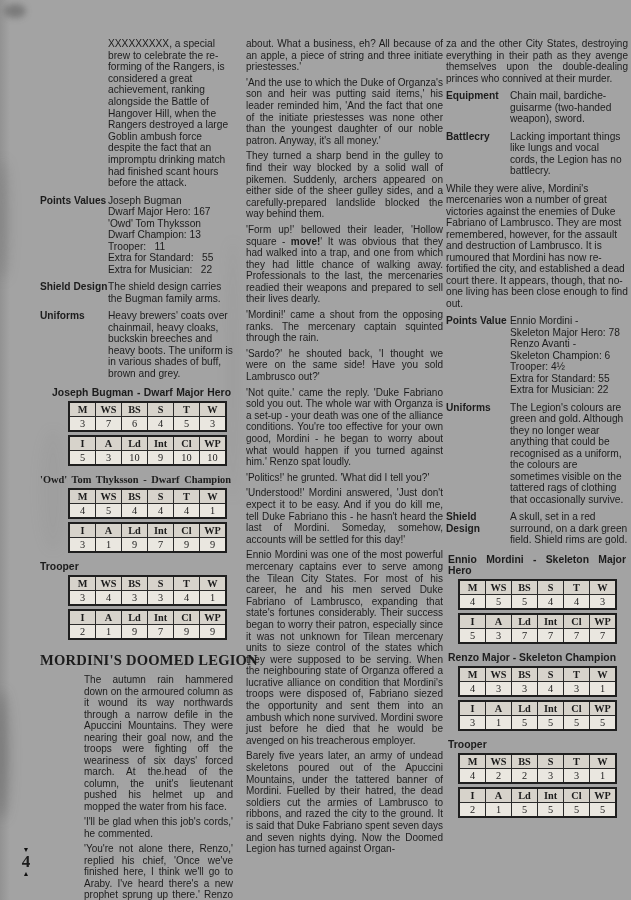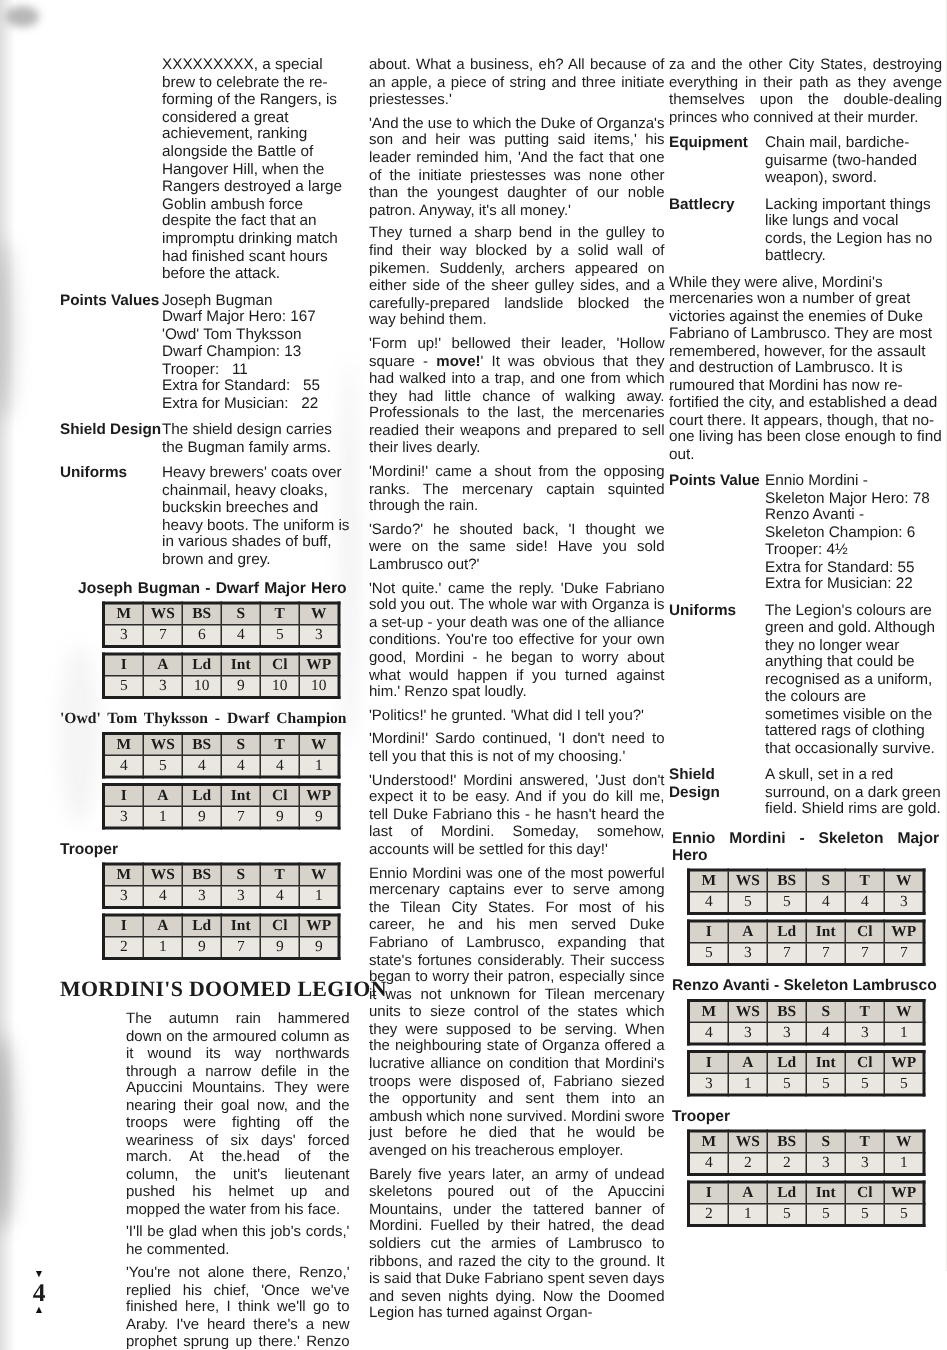--- a/index.html
+++ b/index.html
@@ -1,19 +1,19 @@
 <!DOCTYPE html>
 <html><head>
 <meta charset="utf-8">
 <style>
   html,body{margin:0;padding:0;}
   body{background:#d8d5d0;}
   .page{
     position:relative;width:631px;height:900px;margin:0 auto;
-    background:#ffffff;overflow:hidden;
+    background:#a3a3a3;overflow:hidden;
     font-family:"Liberation Sans",sans-serif;color:#1c1c1c;
   }
   
   .edge-shadow{position:absolute;left:0;top:0;width:10px;height:900px;
     background:linear-gradient(to right,rgba(70,70,70,.18),rgba(0,0,0,0));pointer-events:none;}
   .smudge{position:absolute;border-radius:50%;filter:blur(6px);pointer-events:none;}
   .sm1{left:-4px;top:160px;width:14px;height:120px;background:rgba(80,80,80,.22);}
   .sm2{left:-6px;top:690px;width:16px;height:130px;background:rgba(60,60,60,.28);}
   .sm3{left:228px;top:240px;width:10px;height:260px;background:rgba(100,100,100,.10);}
   .sm4{left:4px;top:4px;width:22px;height:14px;background:rgba(50,50,50,.35);filter:blur(3px);}
@@ -229,21 +229,20 @@
 
   <div class="col col-mid">
     <p class="body">about. What a business, eh? All because of an apple, a piece of string and three initiate priestesses.'</p>
     <p class="body">'And the use to which the Duke of Organza's son and heir was putting said items,' his leader reminded him, 'And the fact that one of the initiate priestesses was none other than the youngest daughter of our noble patron. Anyway, it's all money.'</p>
     <p class="body">They turned a sharp bend in the gulley to find their way blocked by a solid wall of pikemen. Suddenly, archers appeared on either side of the sheer gulley sides, and a carefully-prepared landslide blocked the way behind them.</p>
     <p class="body"><span>'Form up!' bellowed their leader, 'Hollow square - </span><span style="font-weight: 700;">move!</span><span>' It was obvious that they had walked into a trap, and one from which they had little chance of walking away. Professionals to the last, the mercenaries readied their weapons and prepared to sell their lives dearly.</span></p>
     <p class="body">'Mordini!' came a shout from the opposing ranks. The mercenary captain squinted through the rain.</p>
     <p class="body">'Sardo?' he shouted back, 'I thought we were on the same side! Have you sold Lambrusco out?'</p>
     <p class="body">'Not quite.' came the reply. 'Duke Fabriano sold you out. The whole war with Organza is a set-up - your death was one of the alliance conditions. You're too effective for your own good, Mordini - he began to worry about what would happen if you turned against him.' Renzo spat loudly.</p>
     <p class="body">'Politics!' he grunted. 'What did I tell you?'</p>
-    <p class="body">'Mordini!' Sardo continued, 'I don't need to tell you that this is not of my choosing.'</p>
     <p class="body">'Understood!' Mordini answered, 'Just don't expect it to be easy. And if you do kill me, tell Duke Fabriano this - he hasn't heard the last of Mordini. Someday, somehow, accounts will be settled for this day!'</p>
     <p class="body">Ennio Mordini was one of the most powerful mercenary captains ever to serve among the Tilean City States. For most of his career, he and his men served Duke Fabriano of Lambrusco, expanding that state's fortunes considerably. Their success began to worry their patron, especially since it was not unknown for Tilean mercenary units to sieze control of the states which they were supposed to be serving. When the neighbouring state of Organza offered a lucrative alliance on condition that Mordini's troops were disposed of, Fabriano siezed the opportunity and sent them into an ambush which none survived. Mordini swore just before he died that he would be avenged on his treacherous employer.</p>
     <p class="body">Barely five years later, an army of undead skeletons poured out of the Apuccini Mountains, under the tattered banner of Mordini. Fuelled by their hatred, the dead soldiers cut the armies of Lambrusco to ribbons, and razed the city to the ground. It is said that Duke Fabriano spent seven days and seven nights dying. Now the Doomed Legion has turned against Organ-</p>
   </div>
 
   <div class="col col-right">
     <p class="body">za and the other City States, destroying everything in their path as they avenge themselves upon the double-dealing princes who connived at their murder.</p>
 
     <div class="spec">
       <div class="spec-label" style="width:64px;">Equipment</div>
@@ -313,21 +312,21 @@
               <td>7</td>
               <td>7</td>
               <td>7</td>
               <td>7</td>
             </tr>
       </tbody>
         </table>
     </div>
 
     <div class="profile">
-      <div class="profile-title">Renzo Avanti - Skeleton Lambrusco</div>
+      <div class="profile-title">Renzo Major - Skeleton Champion</div>
       <table class="stat">
         <tbody>
             <tr class="hdr">
               <td>M</td>
               <td>WS</td>
               <td>BS</td>
               <td>S</td>
               <td>T</td>
               <td>W</td>
             </tr>

